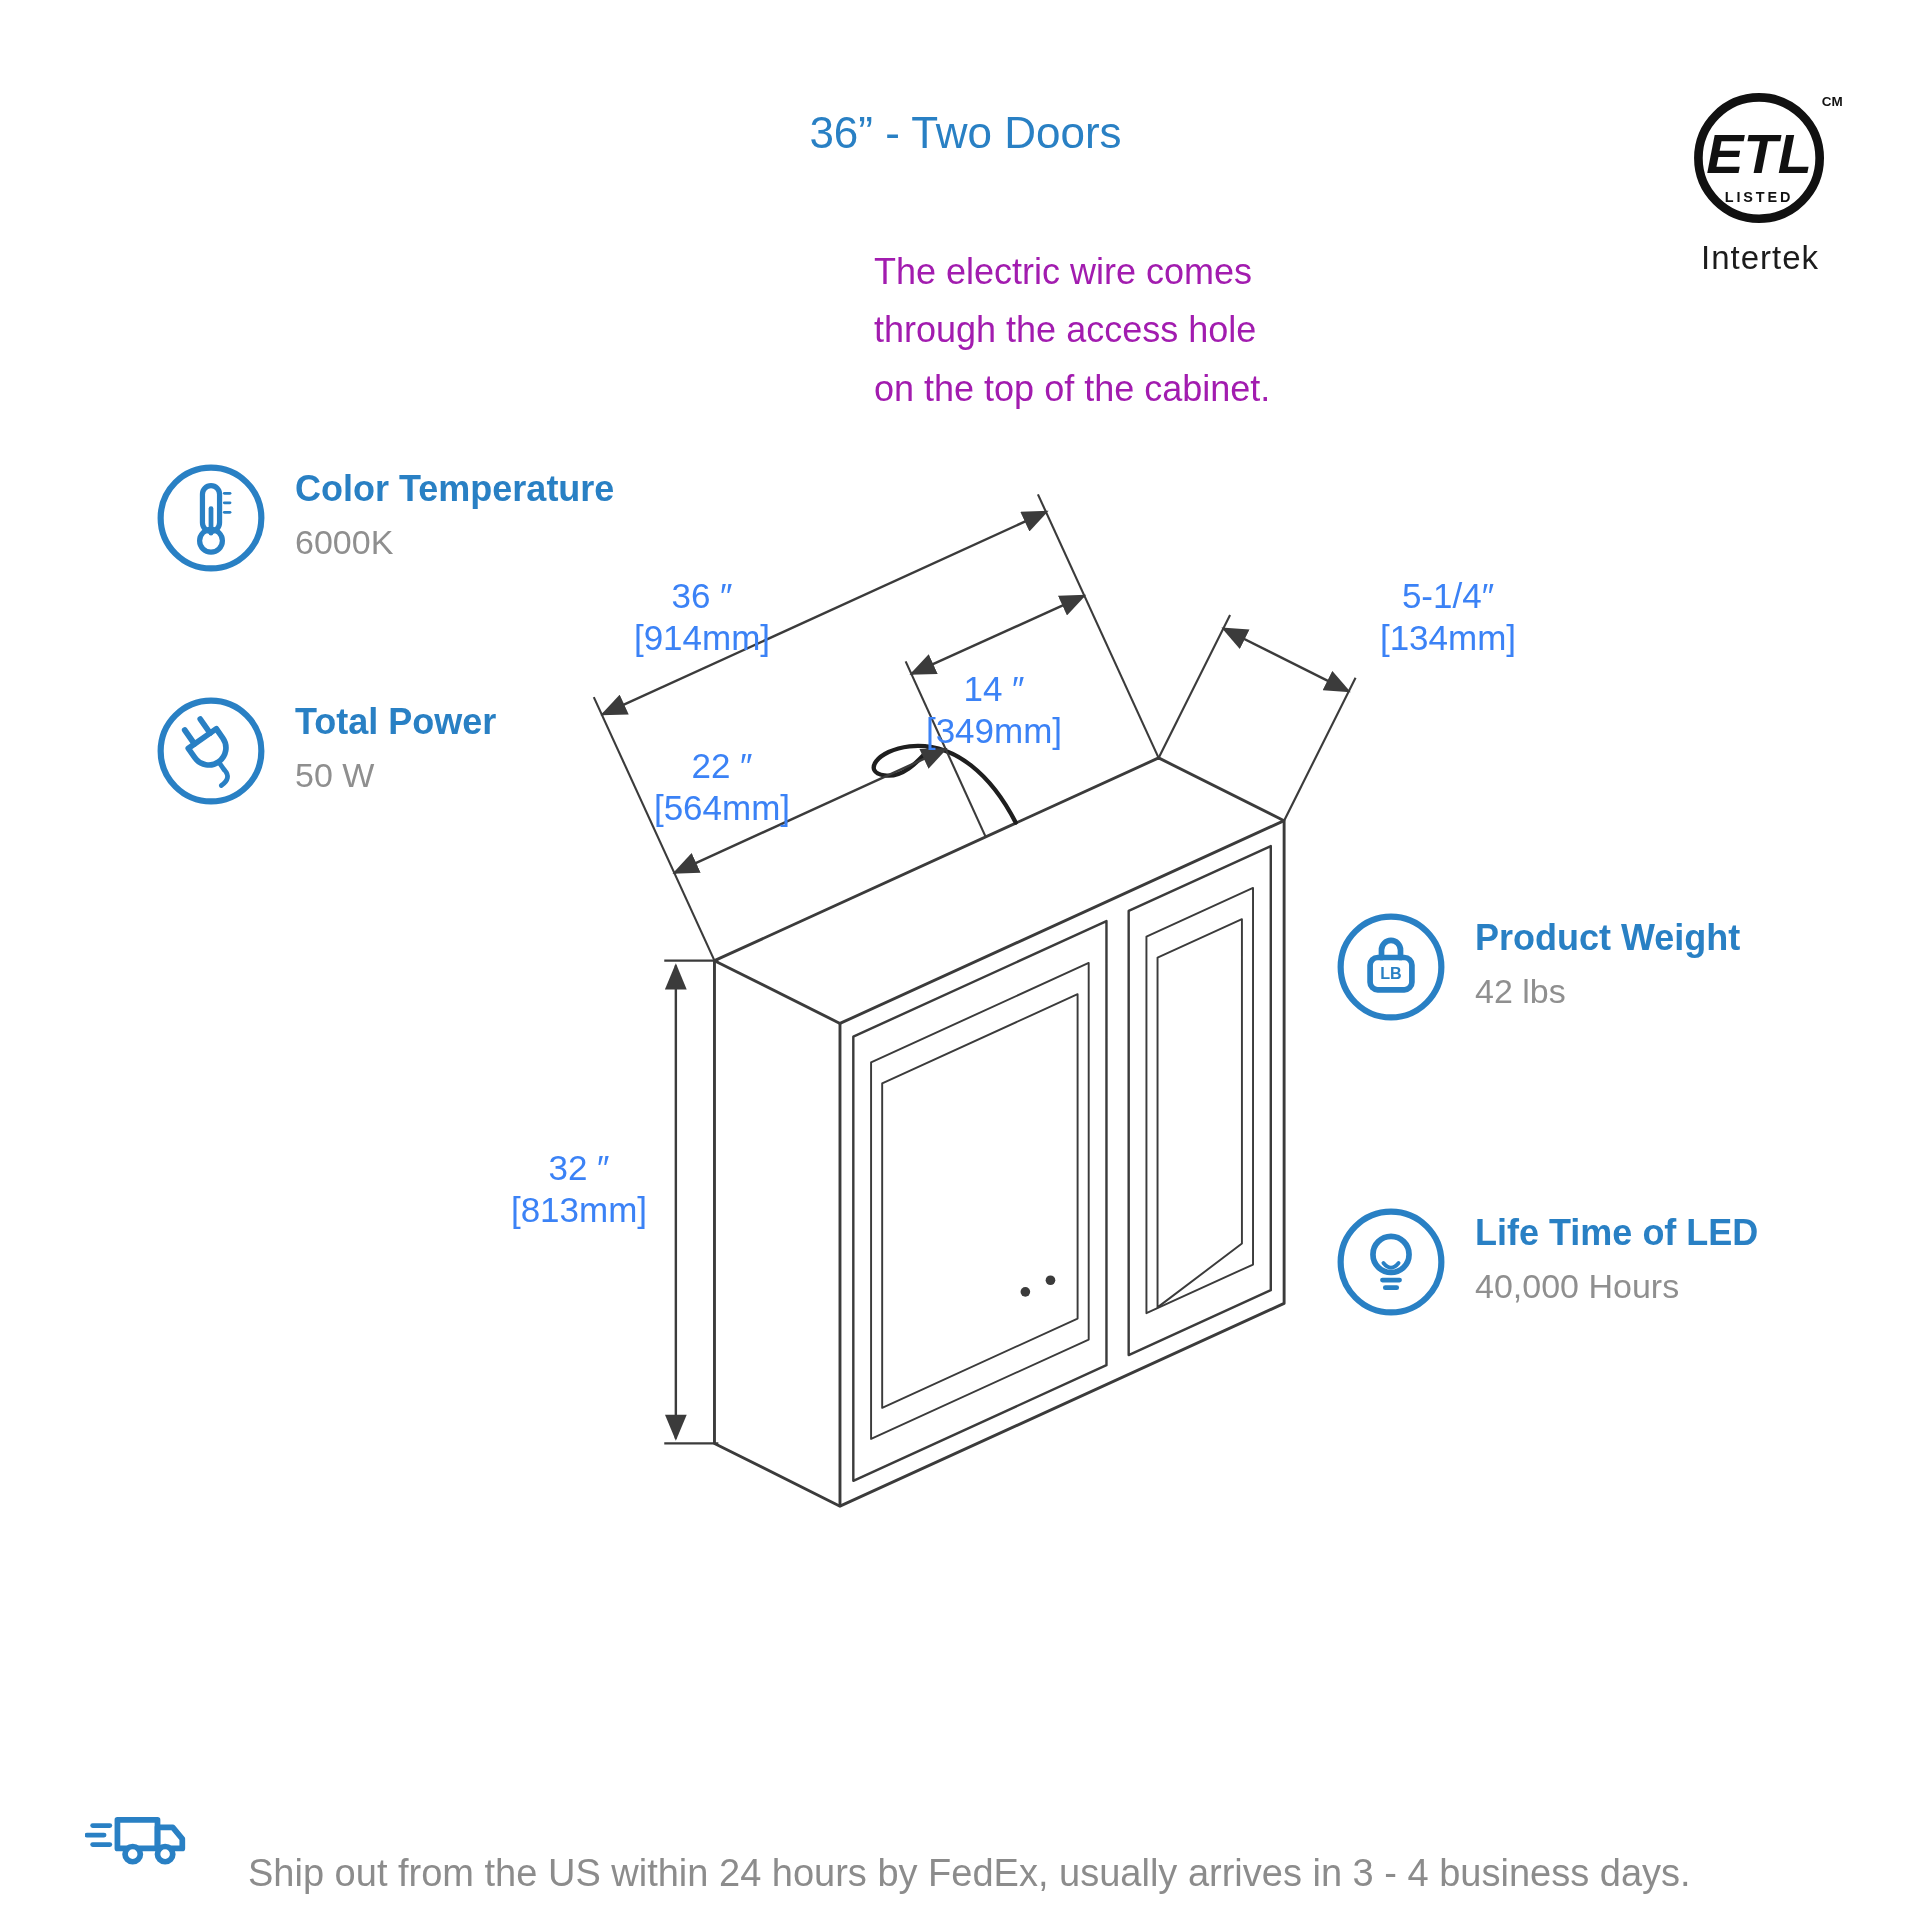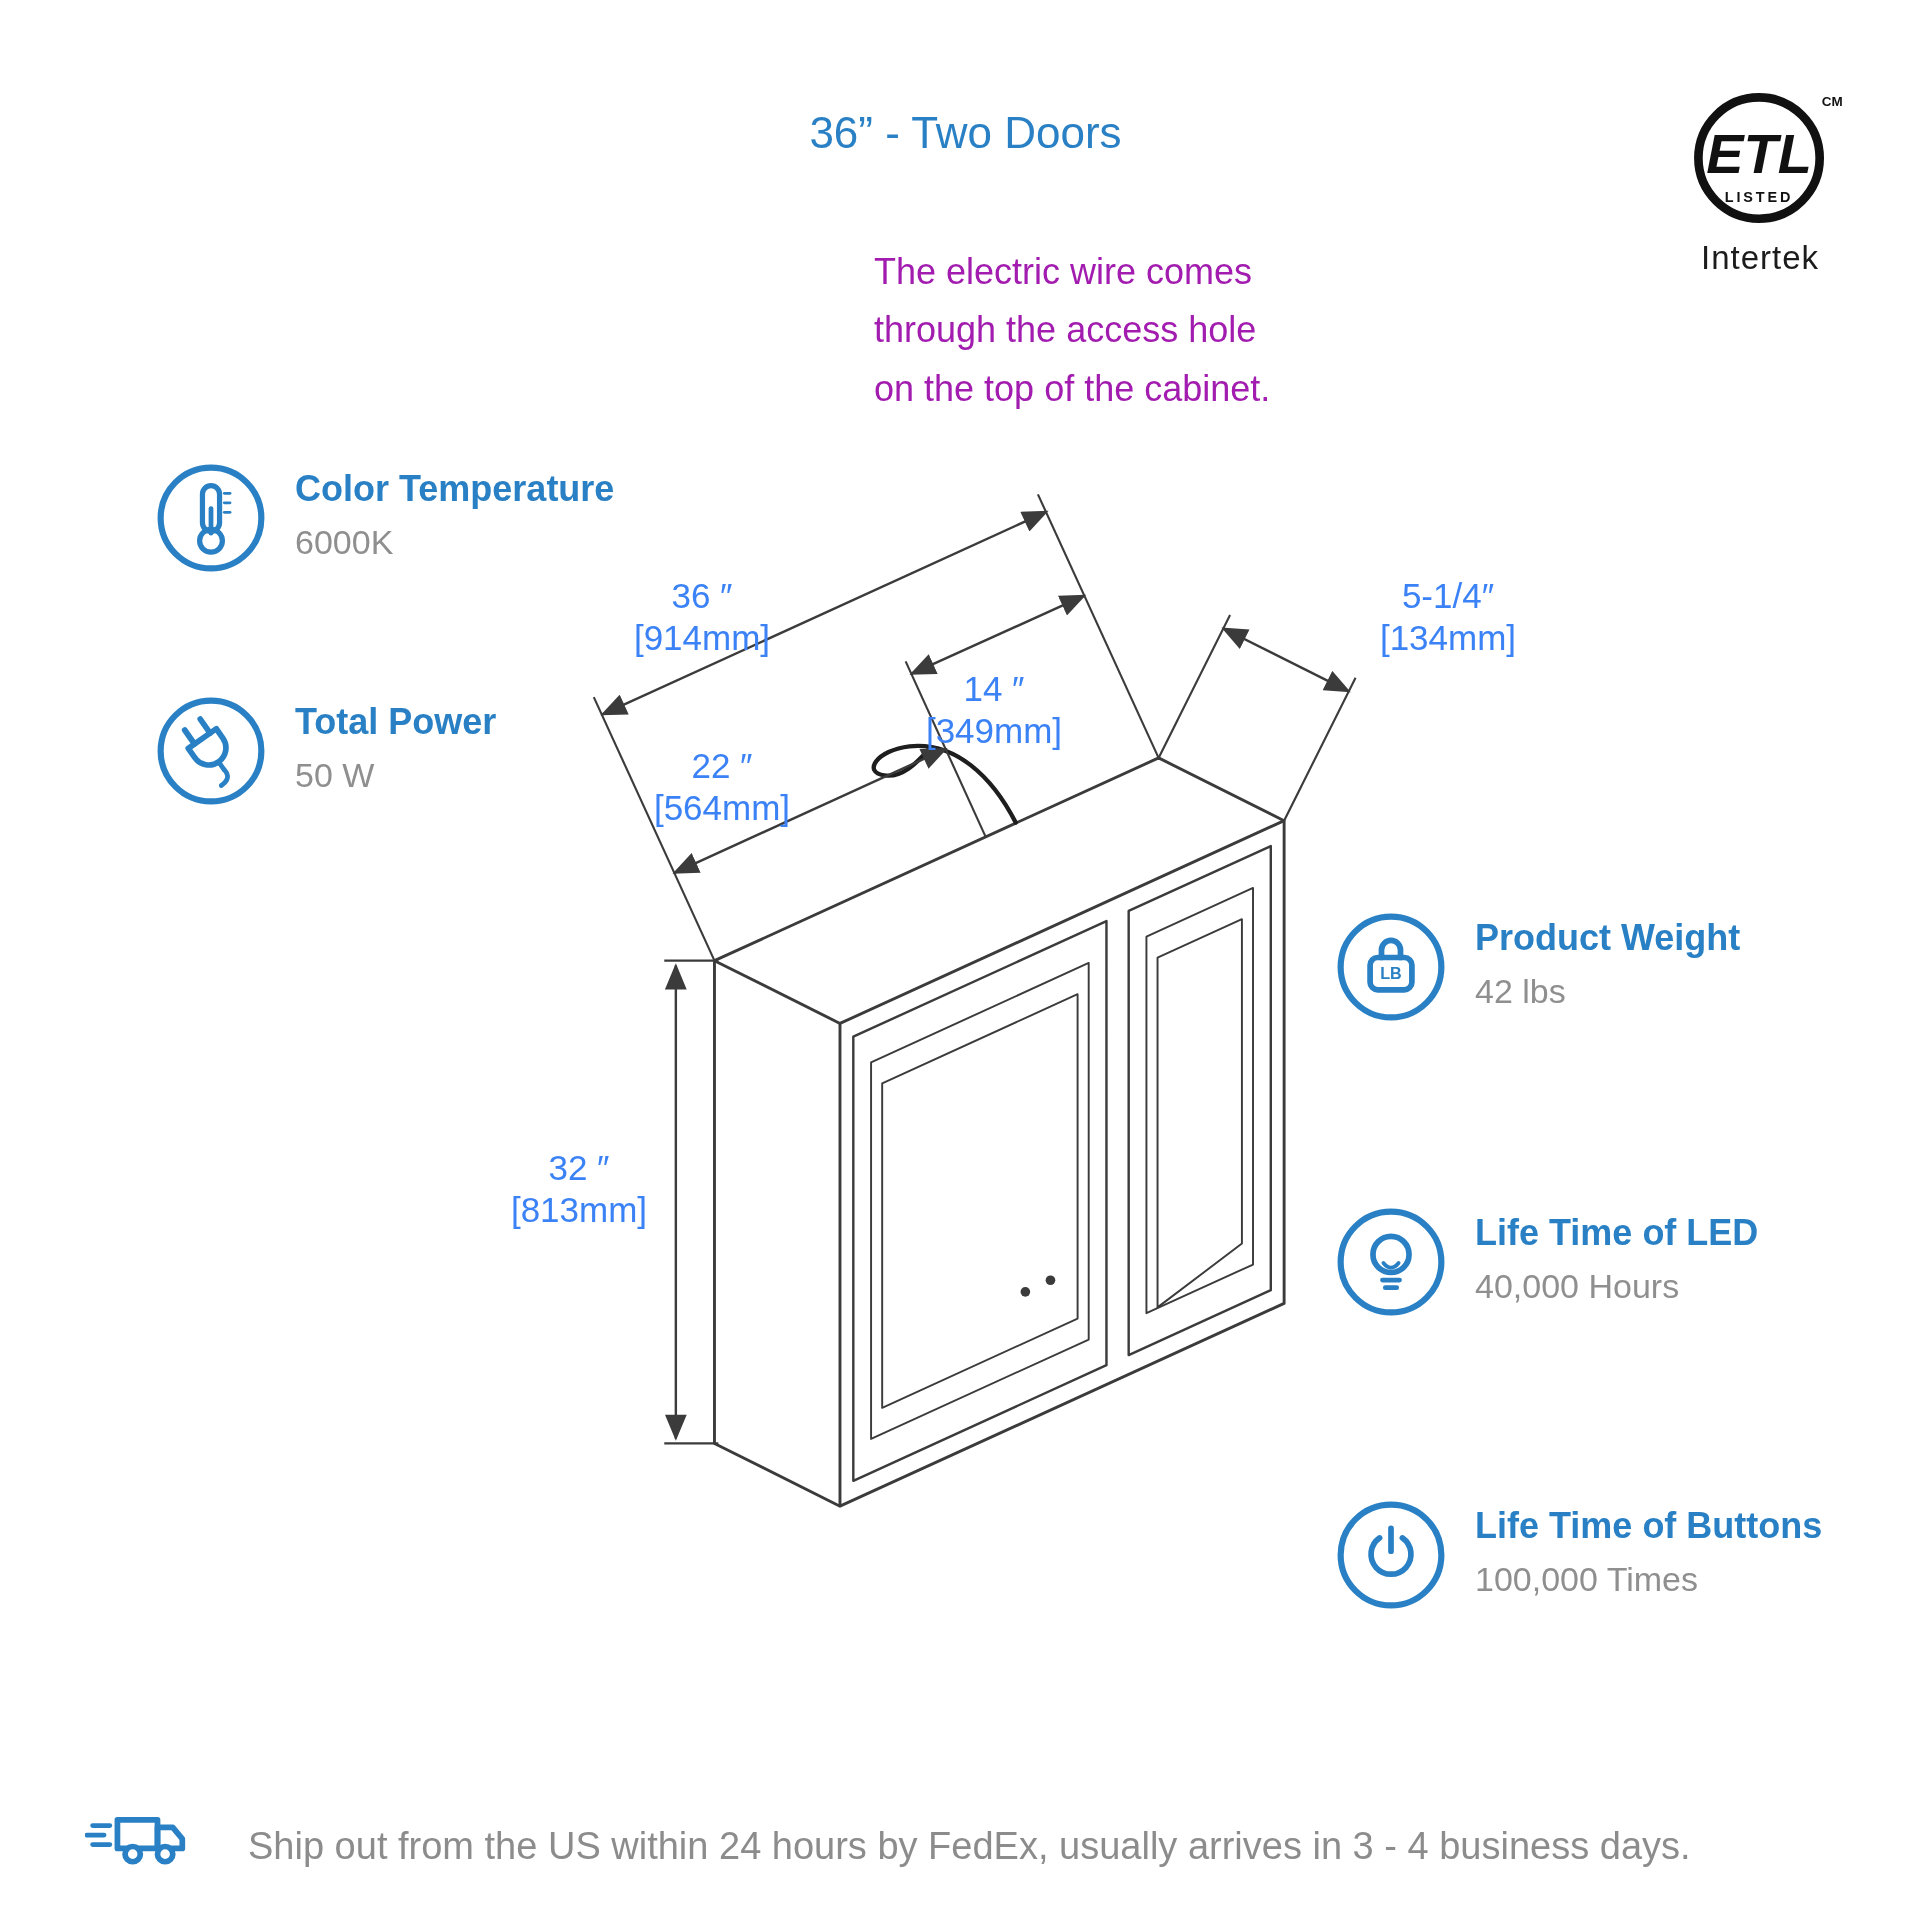--- a/index.html
+++ b/index.html
@@ -13,21 +13,21 @@
   .spec-icon{width:114px;height:114px;flex:0 0 auto;}
   .spec-icon svg,.etl svg,.truck svg{display:block;}
   .spec-text{padding-top:5.8px;}
   .spec-label{font-size:36px;font-weight:700;color:#2980c4;line-height:1.2;}
   .spec-value{font-size:34px;color:#8f8f8f;margin-top:13.5px;}
   .etl{position:absolute;left:1672px;top:83px;width:176px;text-align:center;}
   .etl-brand{font-size:33px;color:#1c1c1c;margin-top:1.9px;letter-spacing:1px;}
   .dim{position:absolute;text-align:center;font-size:35px;line-height:1.2;color:#3b82f6;
        transform:translateX(-50%);}
   .drawing{position:absolute;left:0;top:0;}
-  .ship{position:absolute;left:85px;top:1798px;display:flex;align-items:center;gap:39px;}
+  .ship{position:absolute;left:85px;top:1798px;display:flex;align-items:flex-end;gap:39px;}
   .ship-text{font-size:38px;color:#8c8c8c;white-space:nowrap;}
   svg text{font-family:"Liberation Sans",sans-serif;}
 </style>
 </head>
 <body>
 
 <div class="page">
 
   <div class="title">36” - Two Doors</div>
 
@@ -107,33 +107,20 @@
         <line x1="51" y1="79" x2="69" y2="79" stroke-width="5"></line>
         <line x1="54" y1="87" x2="66" y2="87" stroke-width="5"></line>
       </svg>
     </div>
     <div class="spec-text">
       <div class="spec-label">Life Time of LED</div>
       <div class="spec-value">40,000 Hours</div>
     </div>
   </div>
 
-  <div class="spec" style="left:1334px;top:1498px;">
-    <div class="spec-icon">
-      <svg viewBox="0 0 120 120" width="114" height="114" fill="none" stroke="#2980c4" stroke-linecap="round">
-        <circle cx="60" cy="60" r="53" stroke-width="6.5"></circle>
-        <path d="M48,42 A21,21 0 1 0 72,42" stroke-width="6"></path>
-        <line x1="60" y1="32" x2="60" y2="56" stroke-width="6"></line>
-      </svg>
-    </div>
-    <div class="spec-text">
-      <div class="spec-label">Life Time of Buttons</div>
-      <div class="spec-value">100,000 Times</div>
-    </div>
-  </div>
 
   <svg class="drawing" width="1931" height="1931" viewBox="0 0 2000 2000">
     <defs>
       <marker id="arr" viewBox="0 0 12 10" refX="11" refY="5" markerWidth="11" markerHeight="9" orient="auto-start-reverse">
         <path d="M0,0 L12,5 L0,10 z" fill="#3b3b3b"></path>
       </marker>
     </defs>
 
     <g stroke="#3b3b3b" stroke-width="3" fill="#ffffff" stroke-linejoin="round">
       <polygon points="740,995 1200,785 1330,850 1330,1350 870,1560 740,1495"></polygon>

